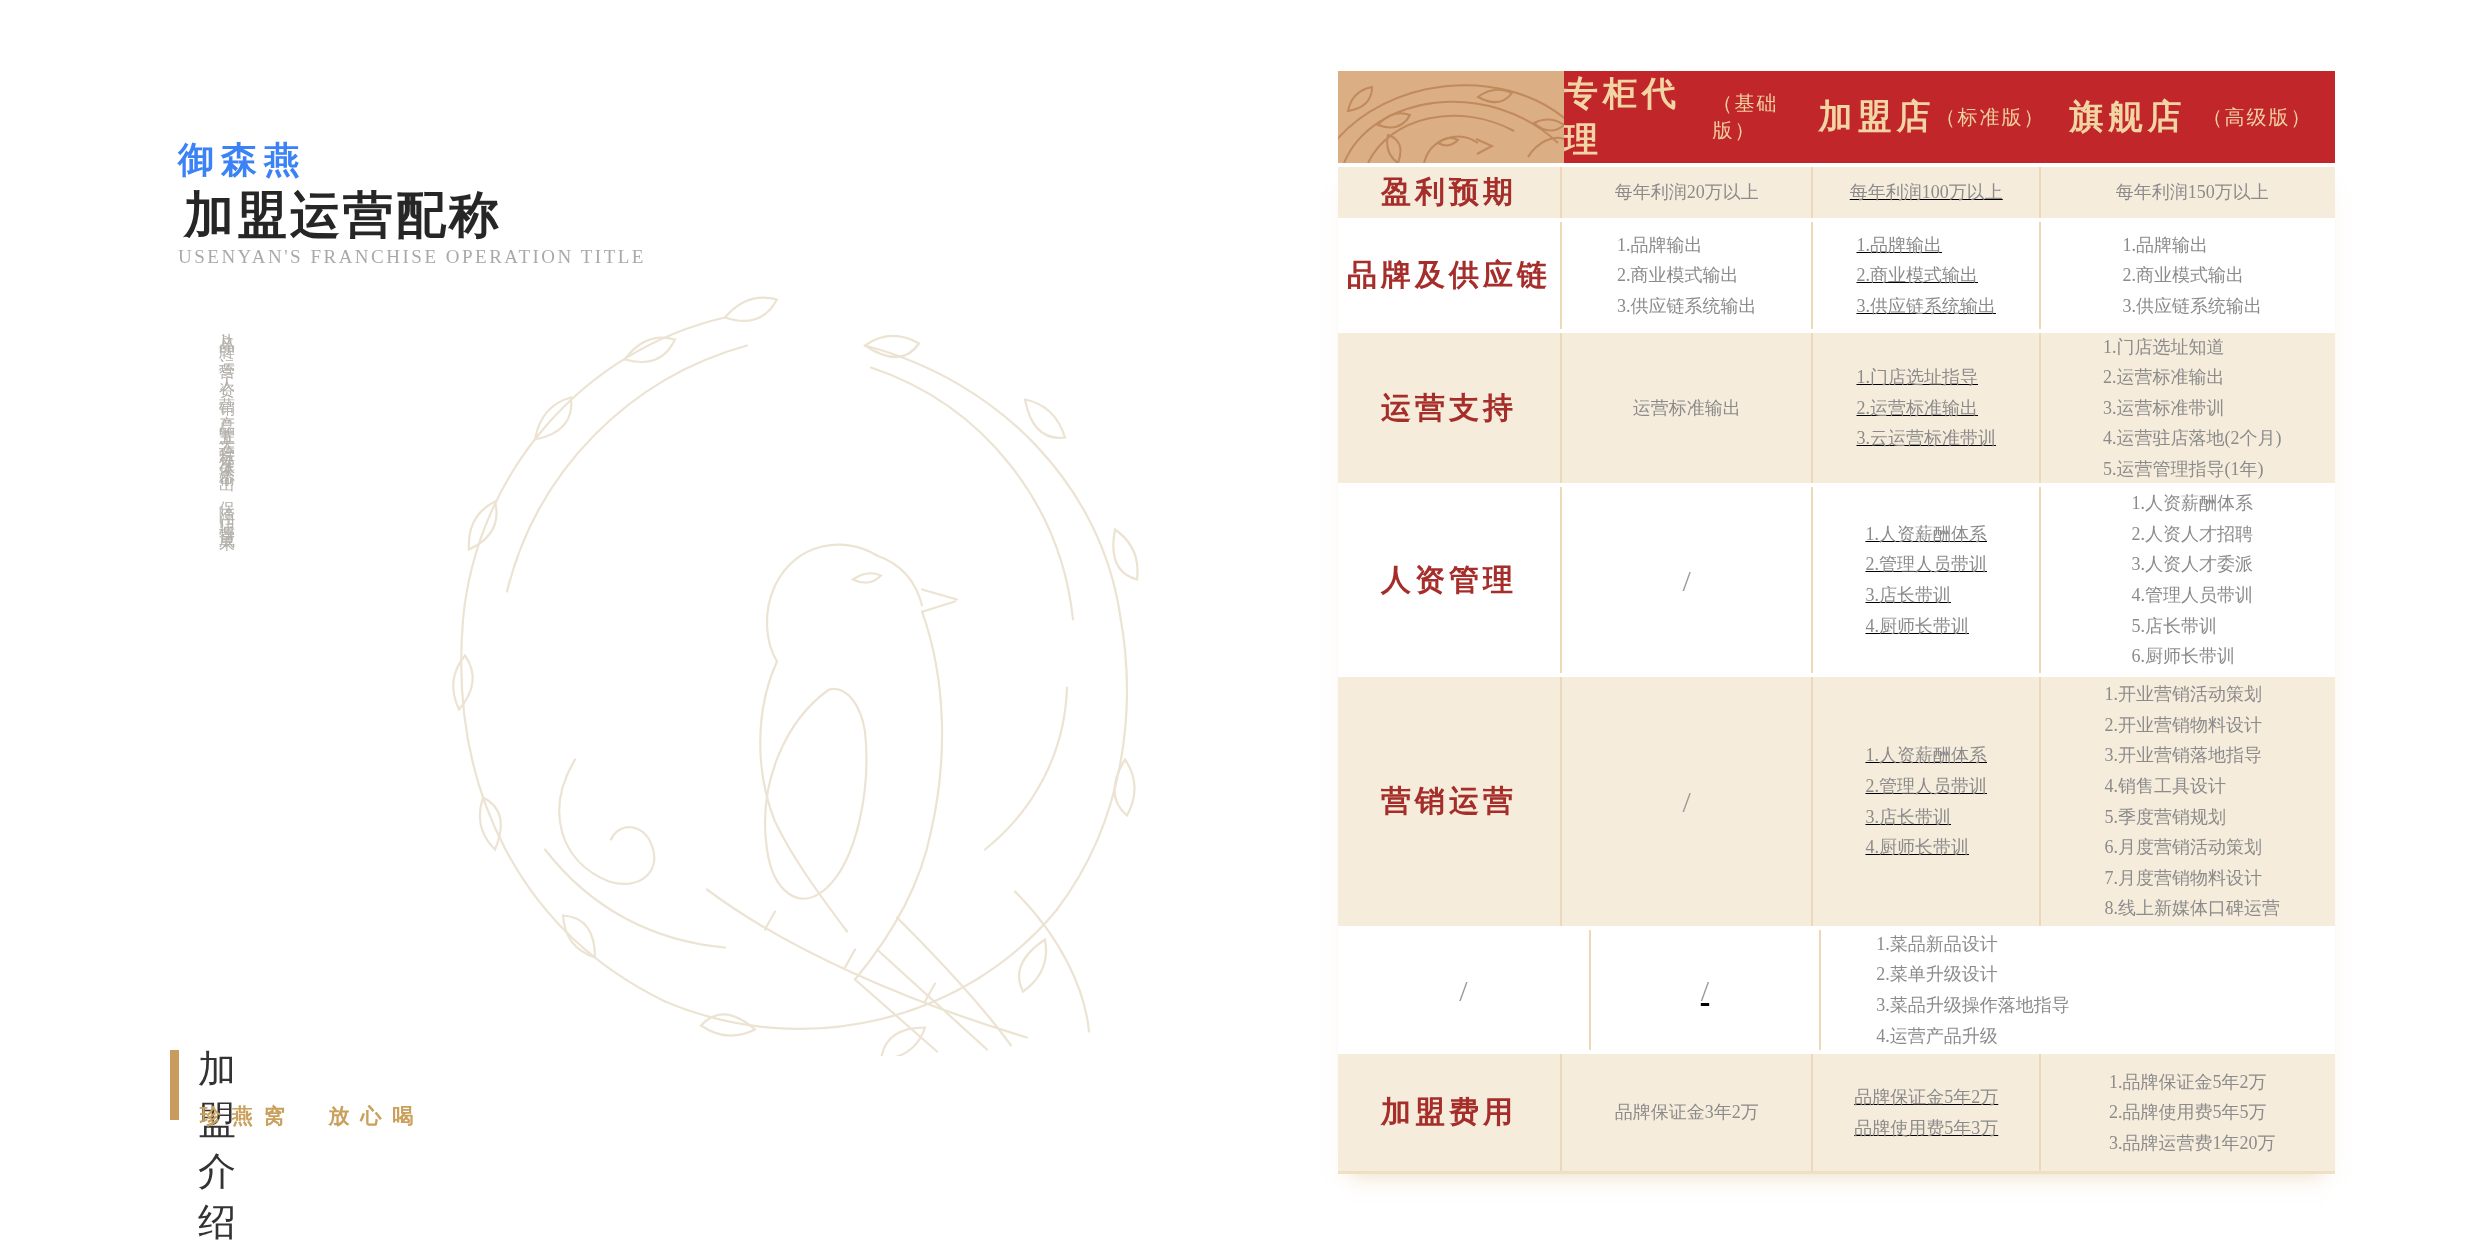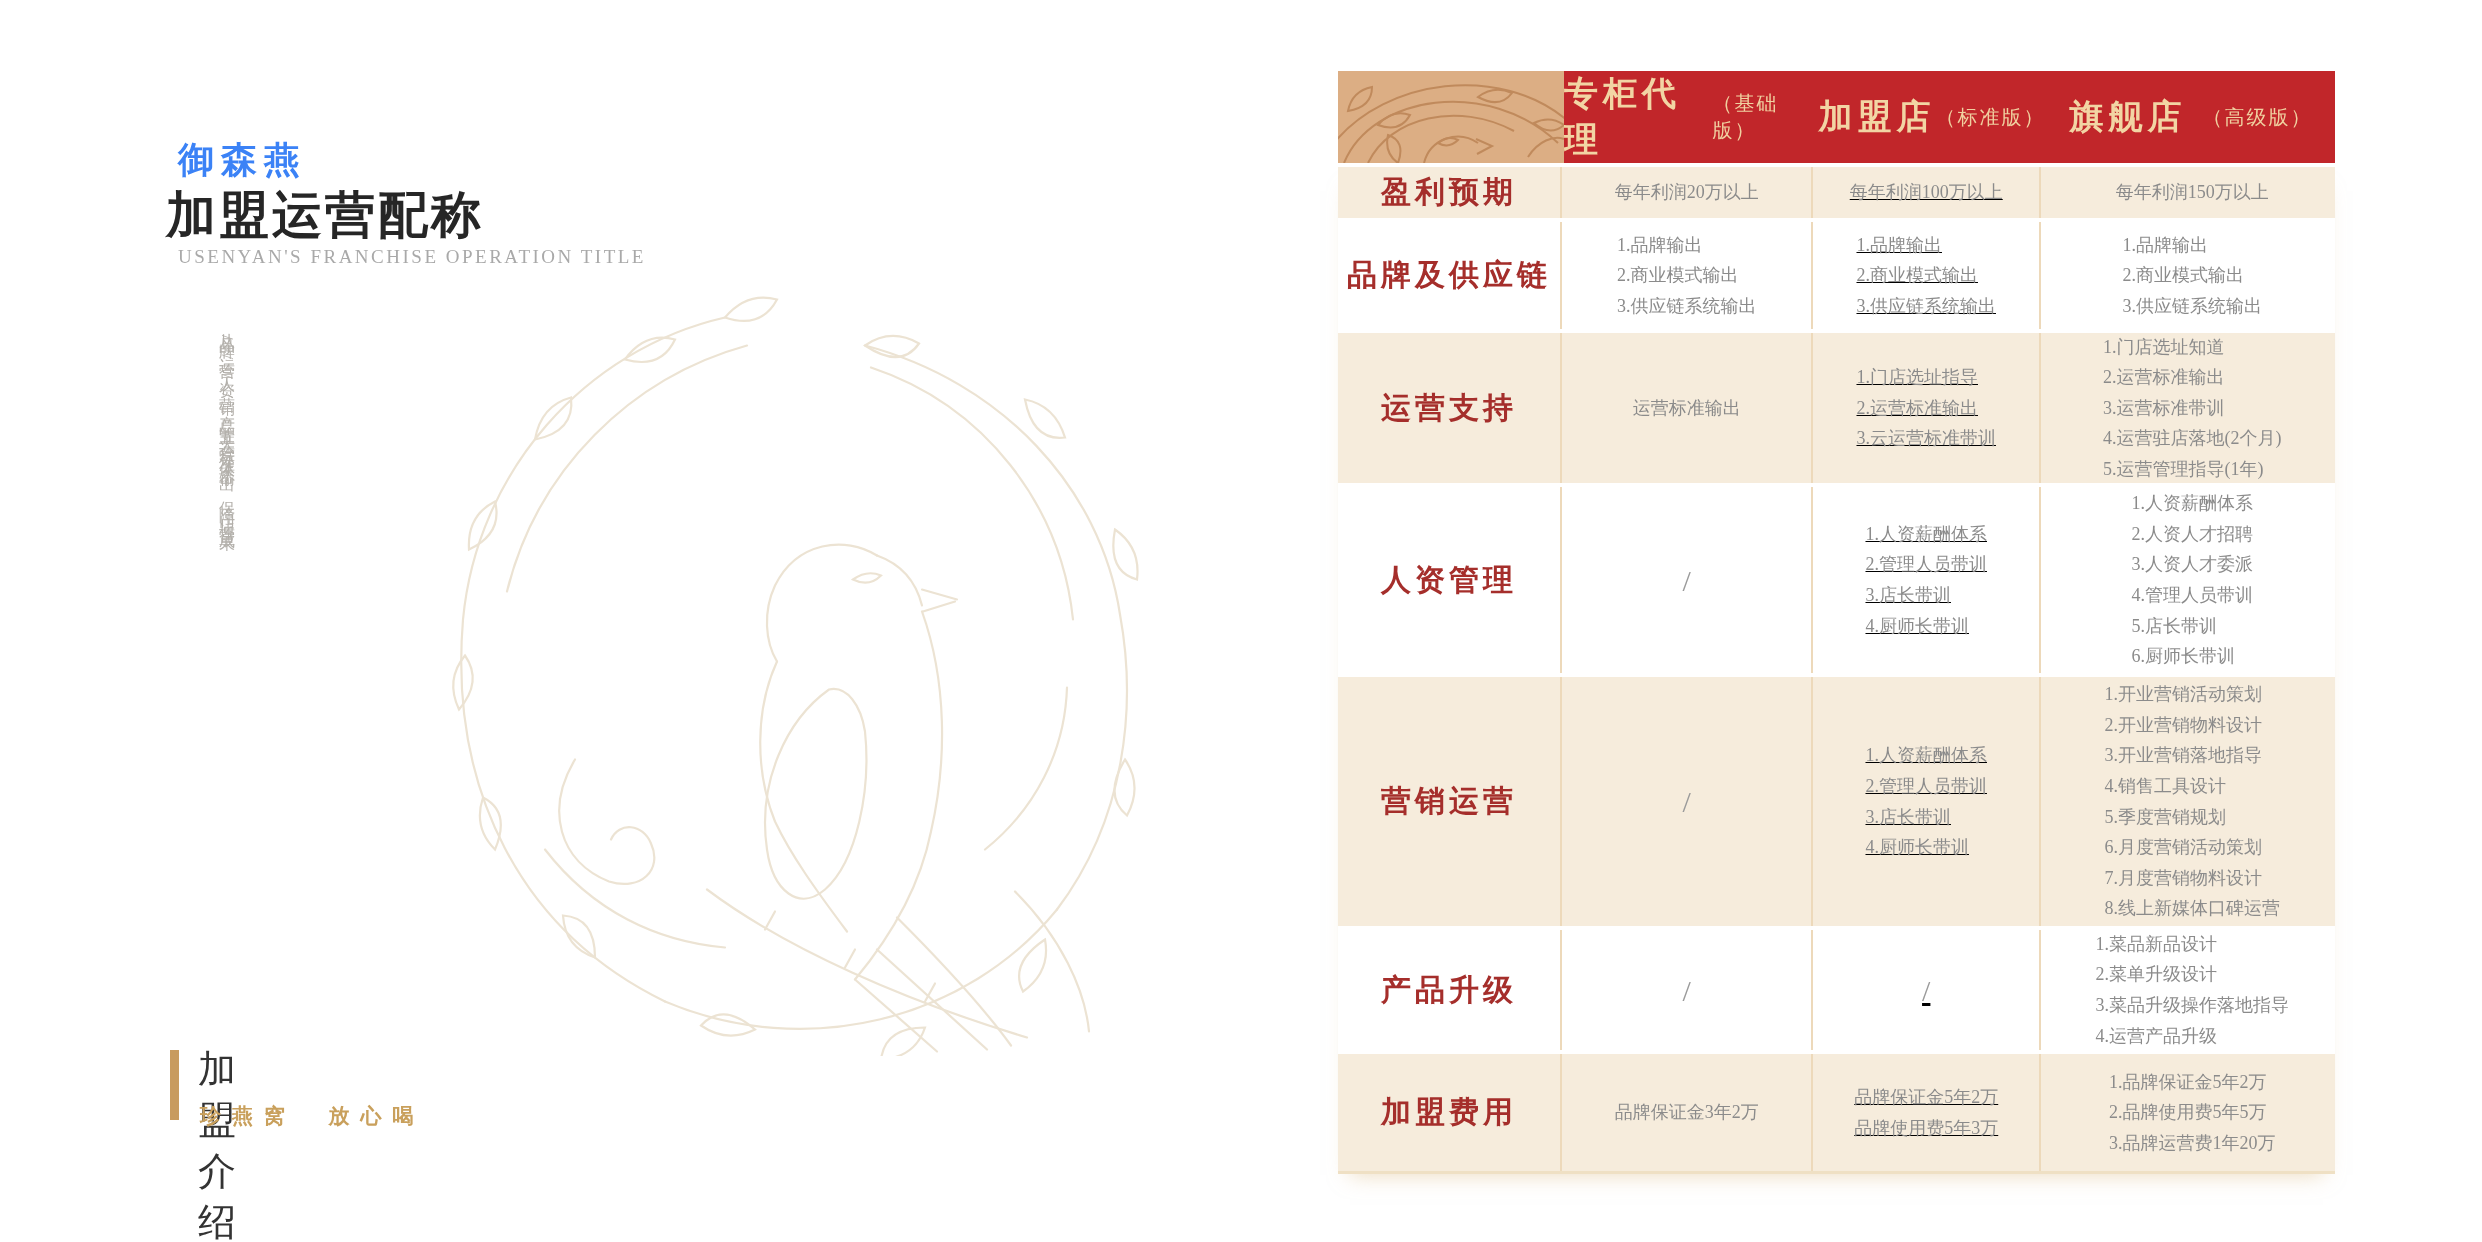--- a/index.html
+++ b/index.html
@@ -2,21 +2,21 @@
 <html><head>
 <meta charset="utf-8">
 <style>
   html,body{margin:0;padding:0;background:#ffffff;}
   .slide{position:relative;width:2482px;height:1242px;background:#ffffff;overflow:hidden;
          font-family:"Liberation Serif","DejaVu Serif",serif;}
 
   
   .brand-name{position:absolute;left:178px;top:136px;font-size:36px;font-weight:700;
               color:#3b82f6;letter-spacing:7px;}
-  .page-title{position:absolute;left:166px;top:182px;font-size:50px;font-weight:700;
+  .page-title{position:absolute;left:184px;top:182px;font-size:50px;font-weight:700;
               color:#262626;letter-spacing:3px;}
   .page-subtitle{position:absolute;left:178px;top:246px;font-size:19px;color:#A9A9A9;
                  letter-spacing:2.5px;}
   .vertical-note{position:absolute;left:160px;top:320px;height:585px;width:80px;
                  writing-mode:vertical-rl;font-size:16px;line-height:1.62;
                  letter-spacing:5px;color:#B3B0AB;}
   .watermark{position:absolute;left:425px;top:288px;width:715px;height:768px;}
   .watermark svg{width:100%;height:100%;}
 
   .footer-block{position:absolute;left:170px;top:1044px;}
@@ -230,21 +230,20 @@
 2.开业营销物料设计
 3.开业营销落地指导
 4.销售工具设计
 5.季度营销规划
 6.月度营销活动策划
 7.月度营销物料设计
 8.线上新媒体口碑运营</div>
           </div>
       </div>
       <div class="tr white r5">
-        <div class="tl">产品升级</div>
         <div class="td c1">
             <div class="cell slash">/</div>
           </div>
         <div class="td c2">
             <div class="cell slash">/</div>
           </div>
         <div class="td c3">
             <div class="cell">1.菜品新品设计
 2.菜单升级设计
 3.菜品升级操作落地指导

